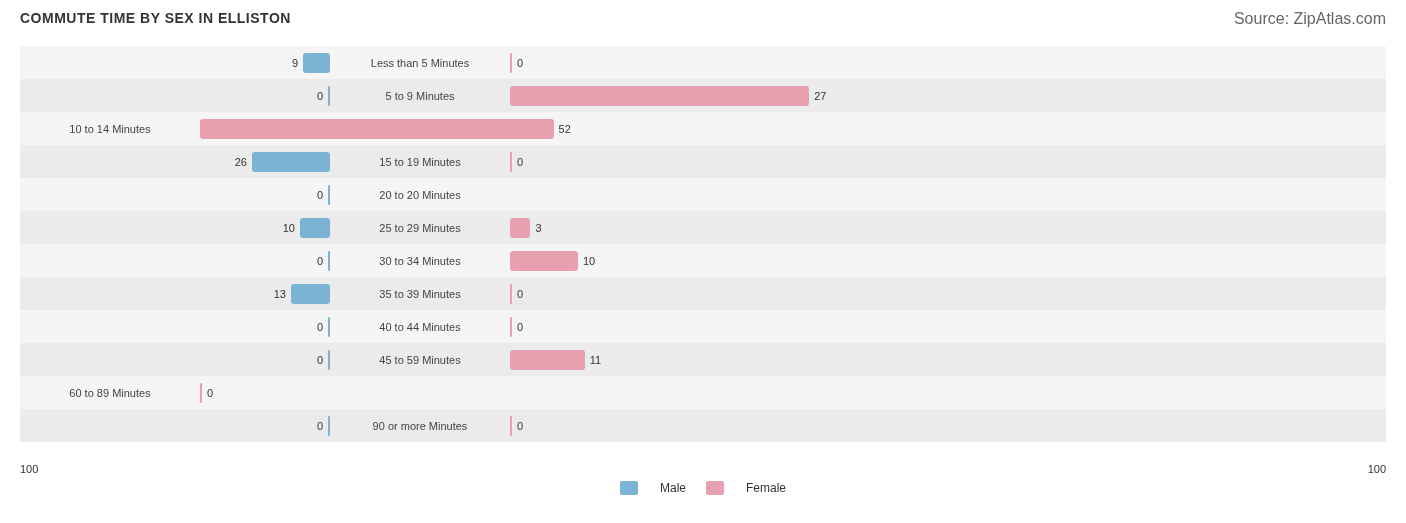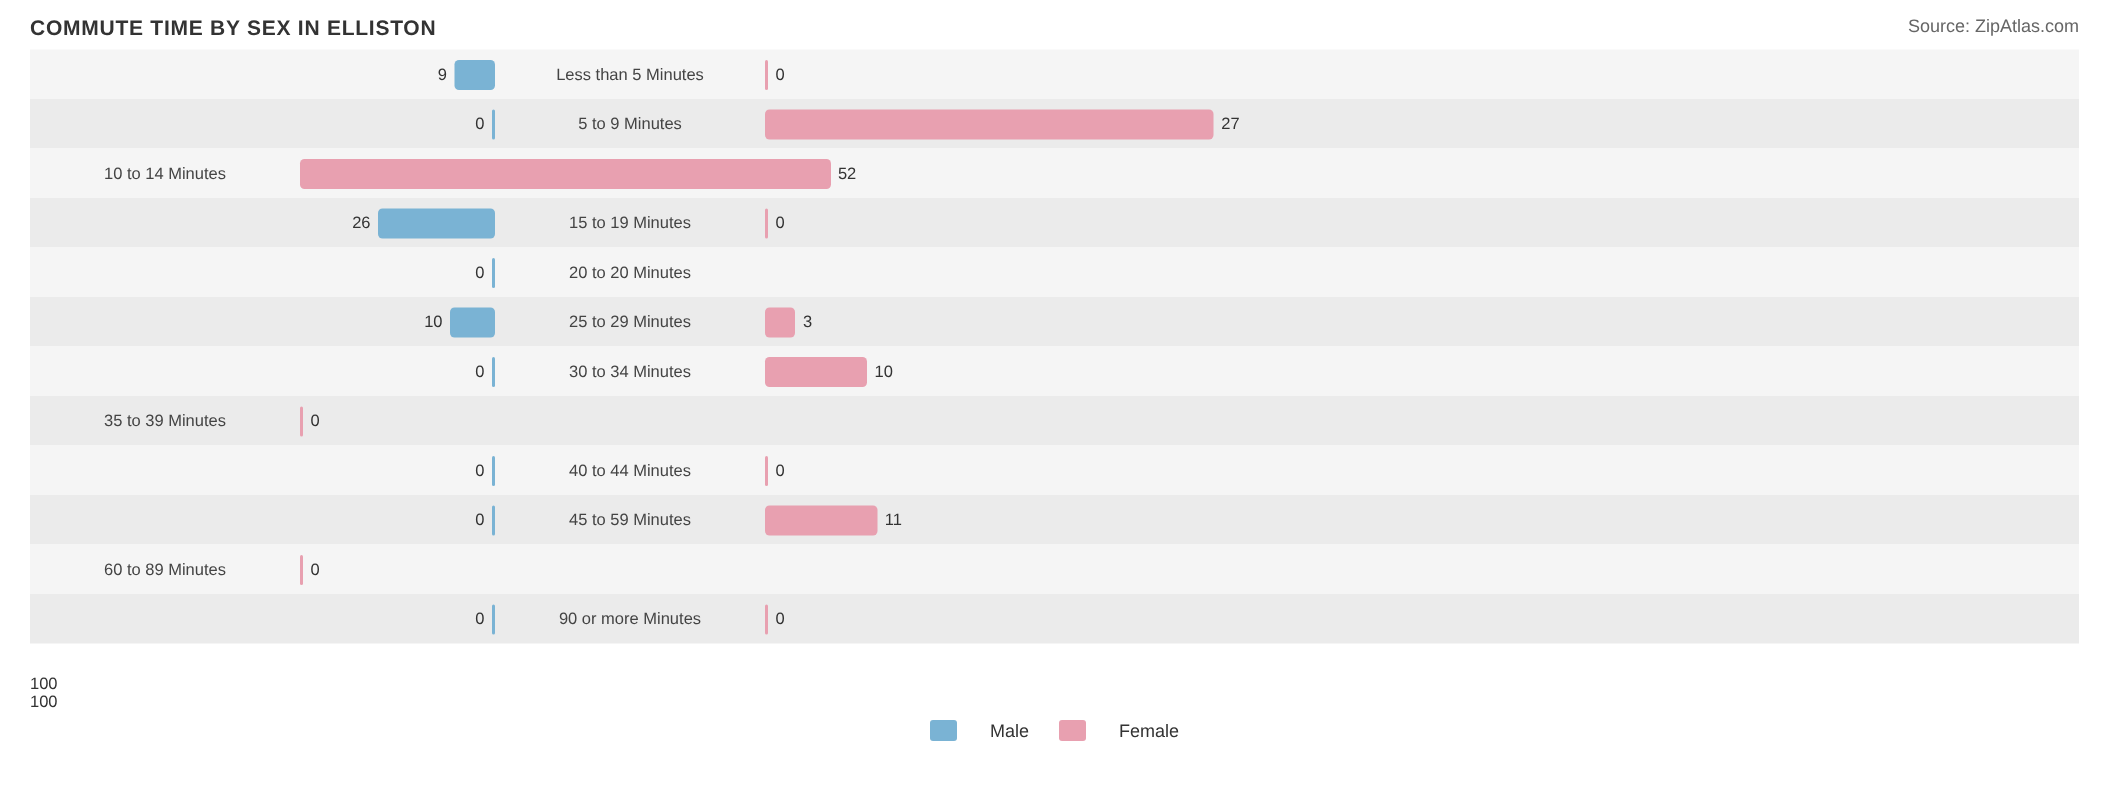--- a/index.html
+++ b/index.html
@@ -15,29 +15,29 @@
       width: 1406px;
       height: 523px;
       background: #fff;
       position: relative;
       padding: 10px 20px 50px 20px;
     }
     .chart-title {
       font-size: 14px;
       font-weight: bold;
       color: #333;
-      margin-bottom: 7px;
+      margin-bottom: 20px;
       text-transform: uppercase;
       letter-spacing: 0.5px;
     }
     .source-text {
       position: absolute;
       top: 10px;
       right: 20px;
-      font-size: 12px;
+      font-size: 16px;
       color: #666;
     }
     .bars-area {
       position: relative;
       width: 100%;
       height: 415px;
     }
     .row {
       display: flex;
       align-items: center;
@@ -124,21 +124,20 @@
       height: 14px;
       border-radius: 2px;
     }
     .axis-labels {
       display: flex;
       justify-content: space-between;
       width: 100%;
       font-size: 11px;
       color: #333;
       margin-top: 2px;
-      flex-direction: column;
     }
   </style>
 </head>
 <body>
 
 <div class="chart-container">
   <div class="chart-title">COMMUTE TIME BY SEX IN ELLISTON</div>
   <div class="source-text">Source: ZipAtlas.com</div>
 
   <div class="bars-area" id="bars-area">
@@ -206,20 +205,24 @@
           <span class="val-outer-left">0</span>
           <div class="bar-male" style="width: 2px;"></div>
         </div>
         <div class="label-center">30 to 34 Minutes</div>
         <div class="right-bar-container">
           <div class="bar-female" style="width: 68px;"></div>
           <span class="val-outer-right">10</span>
         </div>
       </div>
       <div class="row">
+        <div class="left-bar-container">
+          <span class="val-outer-left">13</span>
+          <div class="bar-male" style="width: 39px;"></div>
+        </div>
         <div class="label-center">35 to 39 Minutes</div>
         <div class="right-bar-container">
           <div class="bar-female" style="width: 2px;"></div>
           <span class="val-outer-right">0</span>
         </div>
       </div>
       <div class="row">
         <div class="left-bar-container">
           <span class="val-outer-left">0</span>
           <div class="bar-male" style="width: 2px;"></div>

